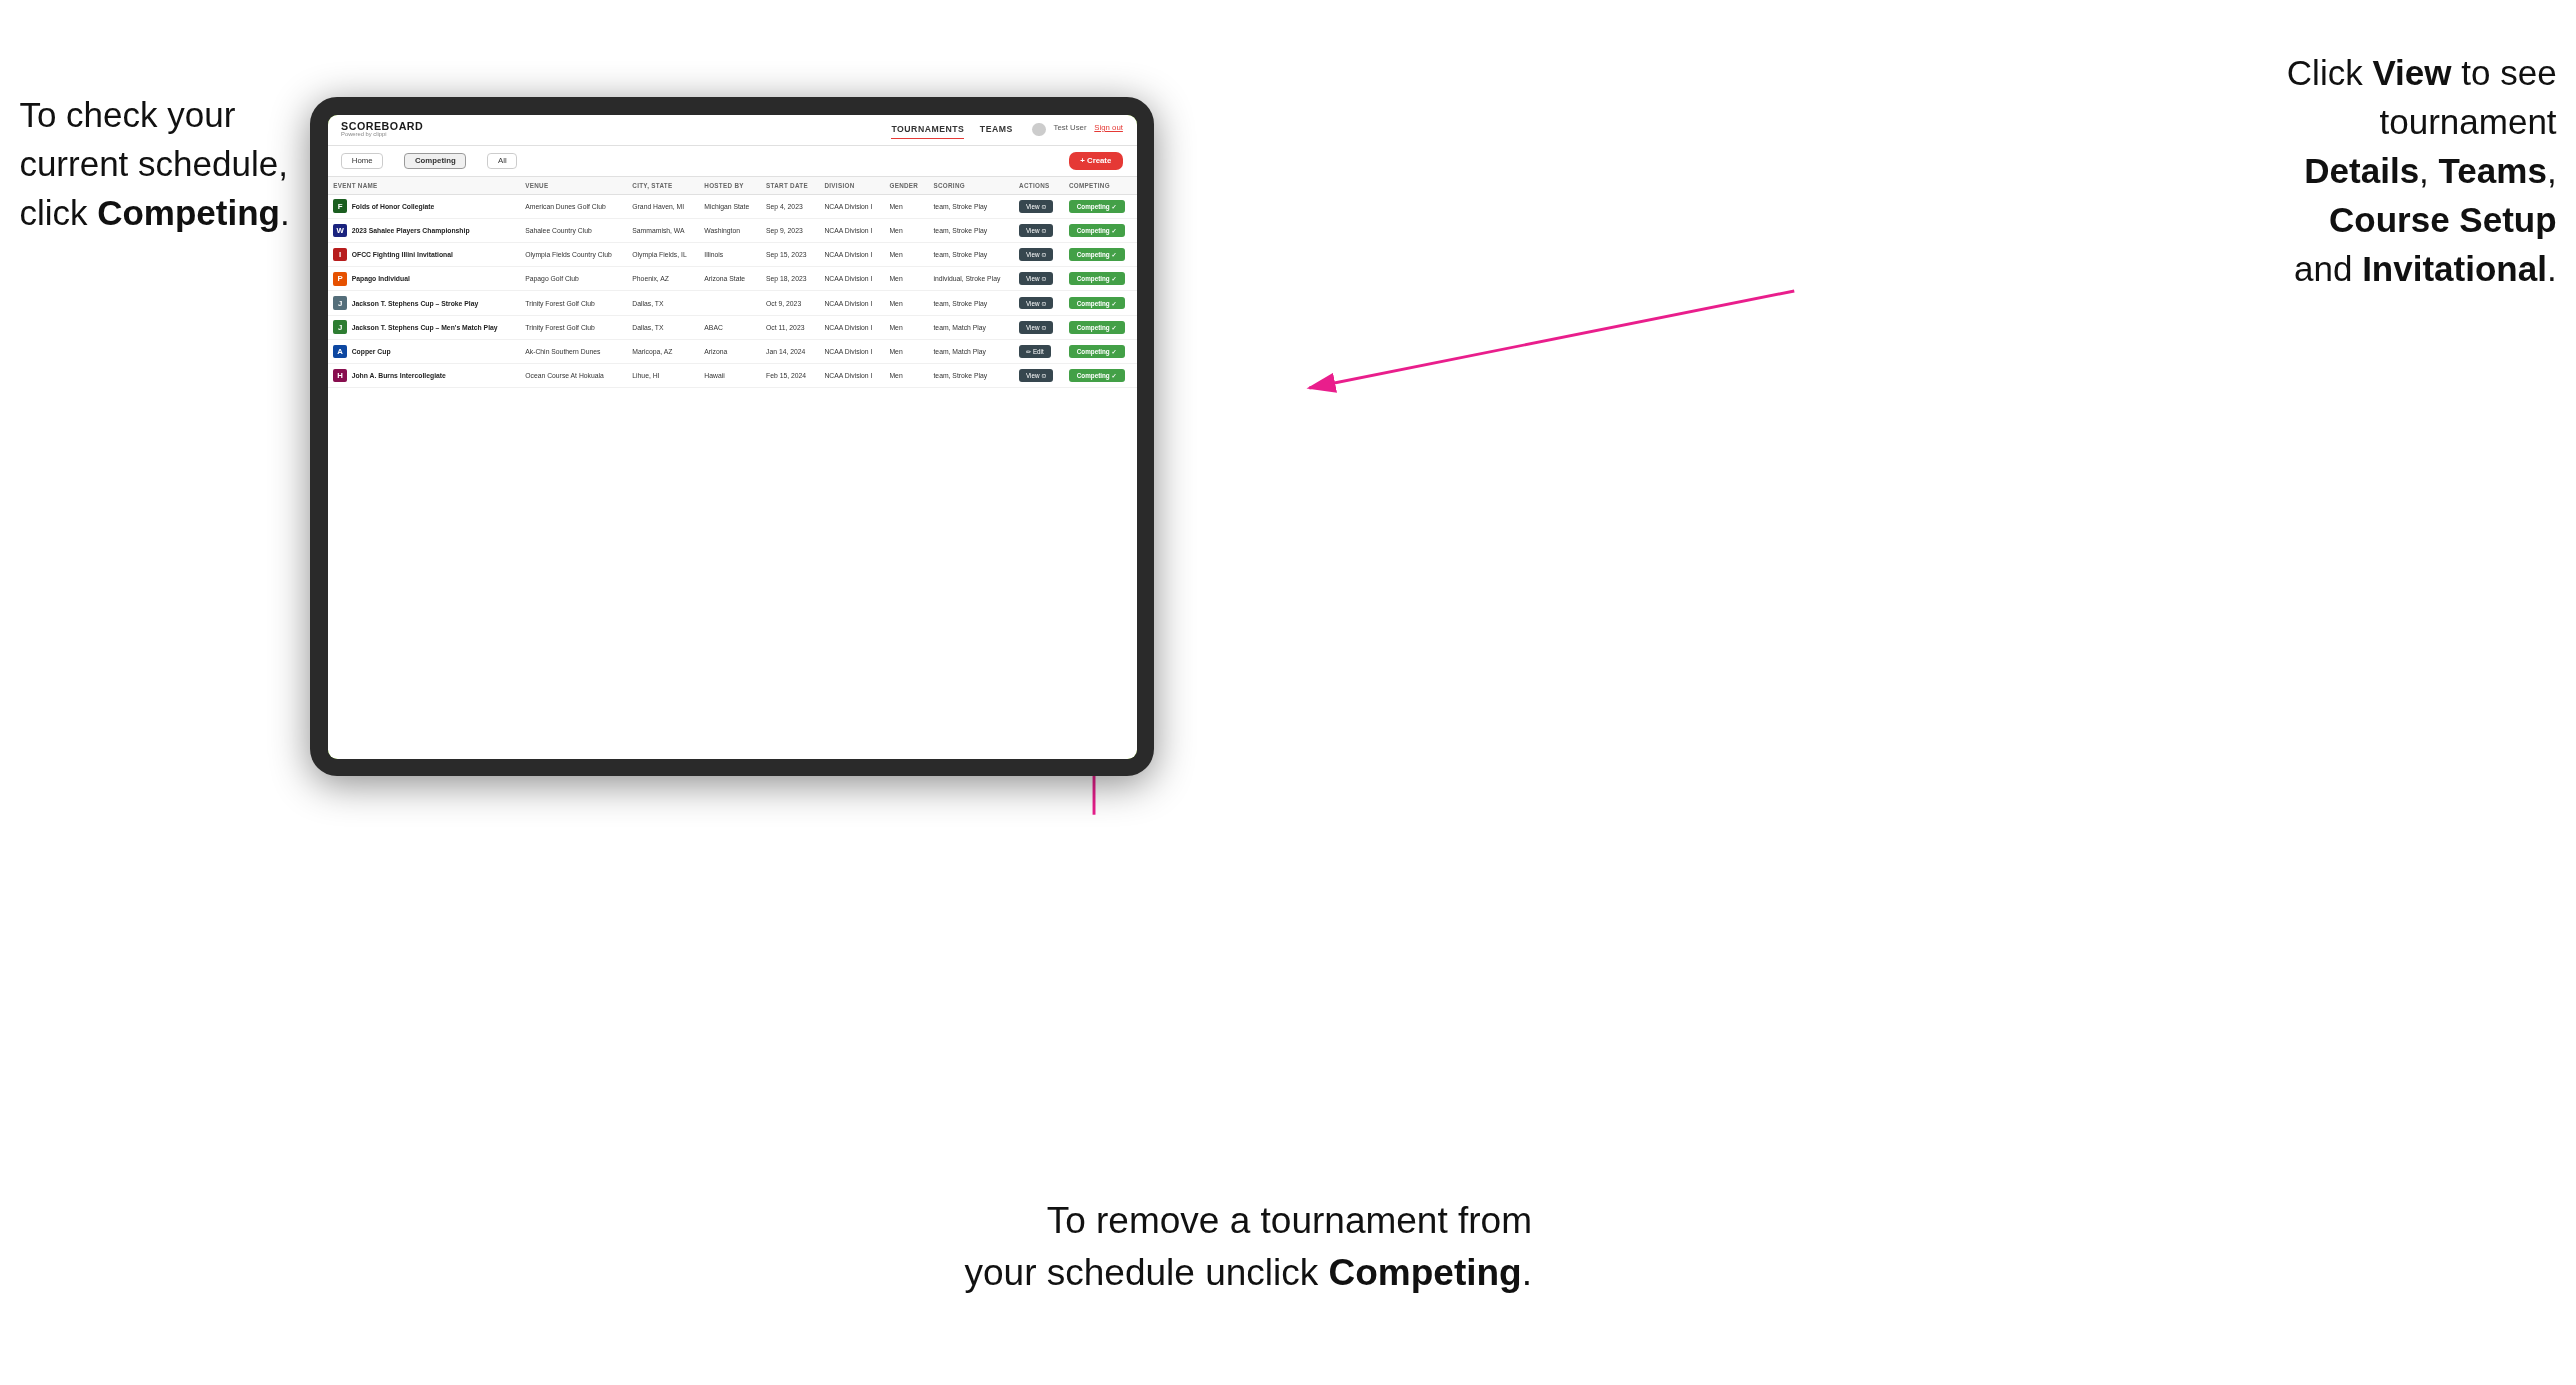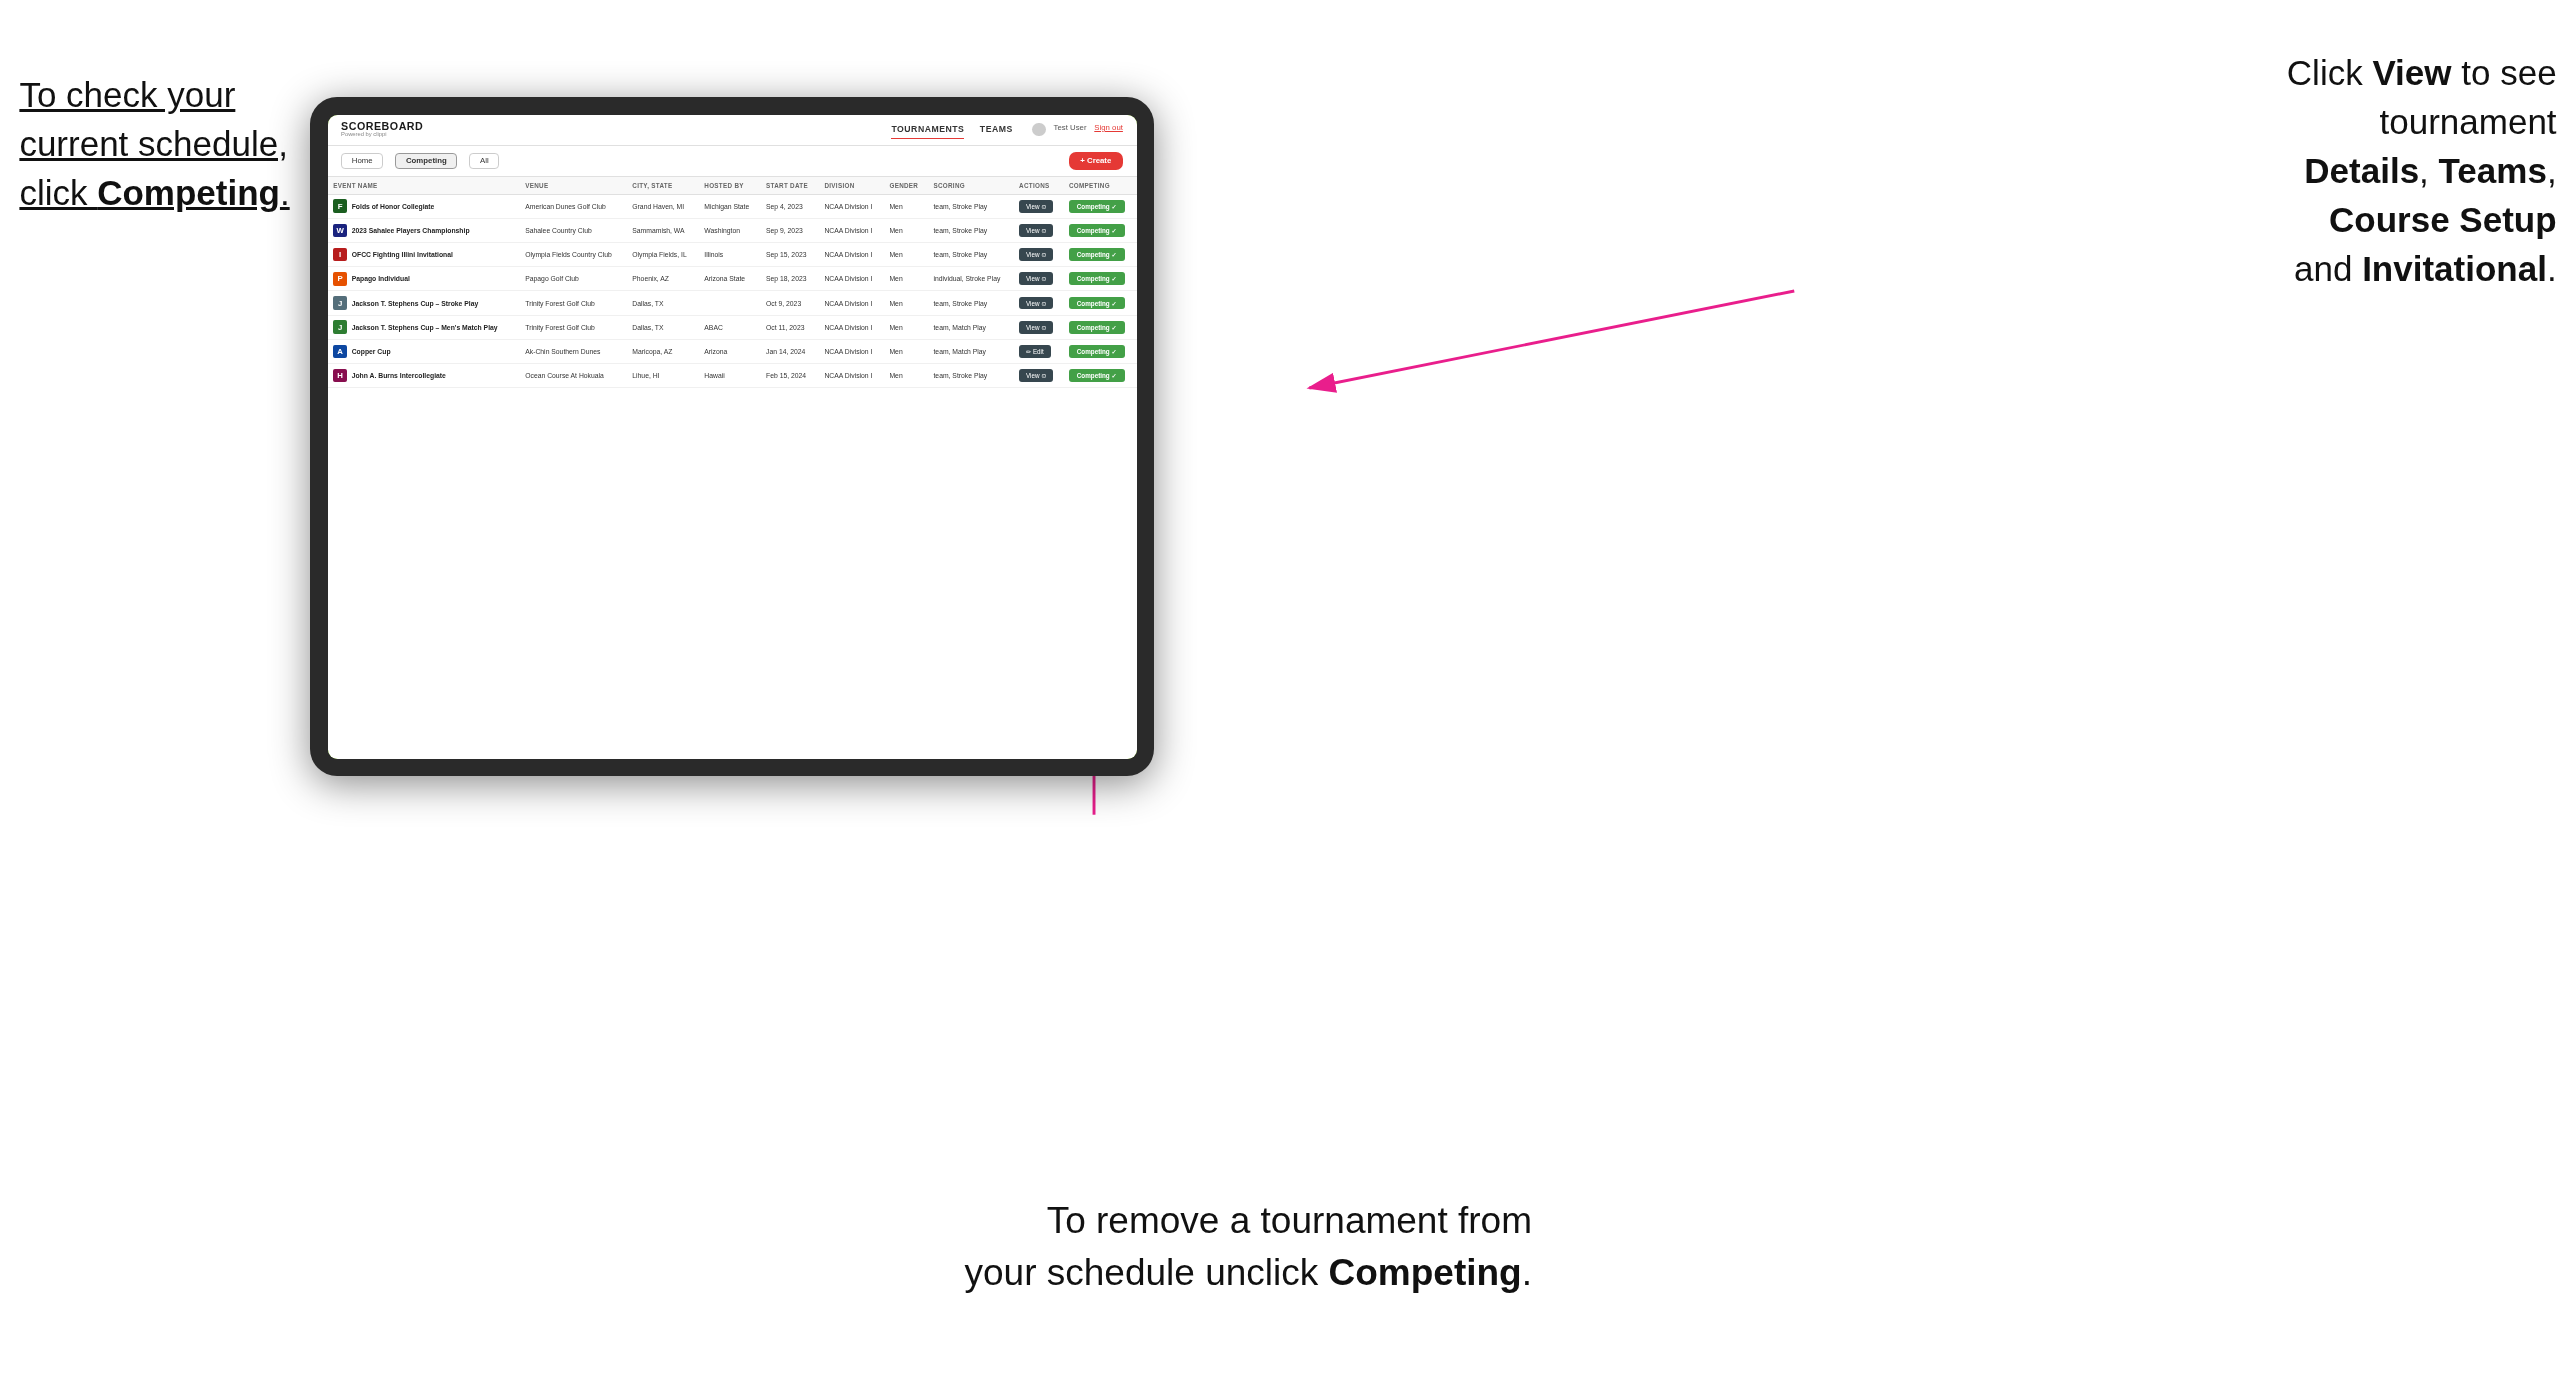--- a/index.html
+++ b/index.html
@@ -15,24 +15,23 @@
     
     .annotation {
       position: absolute;
       font-size: 35px;
       line-height: 1.4;
       color: #111;
     }
     .annotation strong { font-weight: 700; }
 
     .annotation-top-left {
-      top: 70px;
+      top: 90px;
       left: 19.4px;
       width: 369px;
-      text-decoration: underline;
     }
 
     .annotation-top-right {
       top: 48px;
       right: 19.4px;
       width: 407px;
       text-align: right;
     }
 
     .annotation-bottom {
@@ -137,21 +136,21 @@
       border-radius: 50%;
     }
 
     
     .filter-bar {
       background: #fff;
       display: flex;
       align-items: center;
       padding: 5.8px 13.6px;
       border-bottom: 1px solid #e0e0e0;
-      gap: 12px;
+      gap: 21px;
       flex-shrink: 0;
     }
 
     .filter-btn {
       font-size: 7.8px;
       padding: 2.9px 9.7px;
       border-radius: 3.9px;
       border: 1px solid #ccc;
       background: #fff;
       cursor: pointer;

